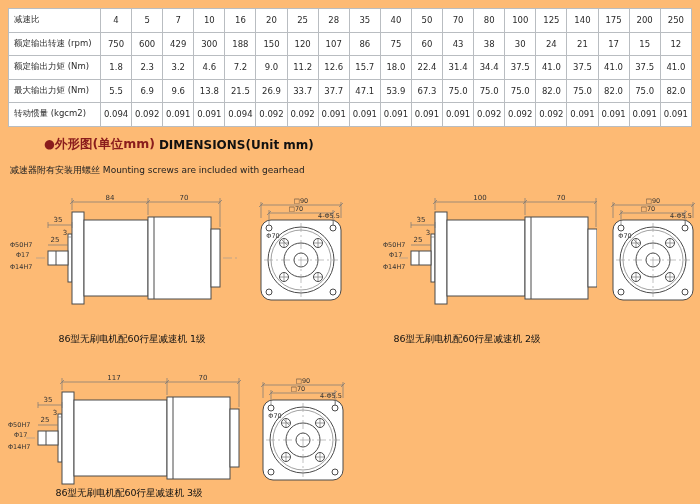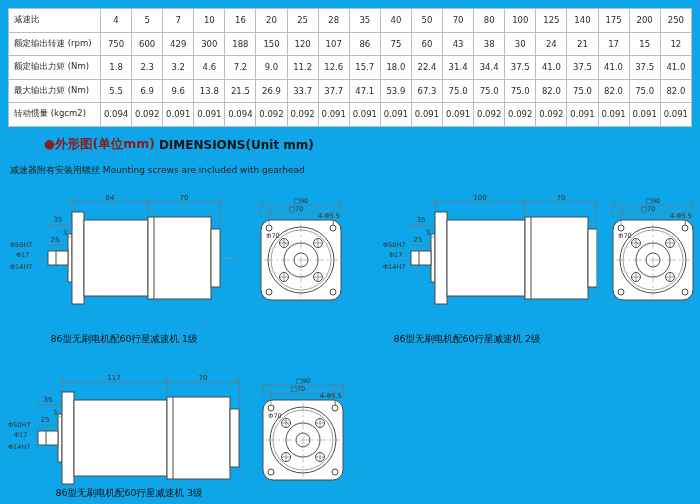--- a/index.html
+++ b/index.html
@@ -1,16 +1,16 @@
 <!DOCTYPE html>
 <html><head>
 <meta charset="utf-8">
 <style>
   html,body{margin:0;padding:0;background:#fff;}
-  .page{position:relative;width:700px;height:504px;background:#0ea5e9;overflow:hidden;
+  .page{position:relative;width:700px;height:504px;background:#fdba74;overflow:hidden;
         font-family:"DejaVu Sans","Liberation Sans",sans-serif;}
 
   
   table.spec{position:absolute;left:8px;top:8px;width:684px;border-collapse:collapse;table-layout:fixed;}
   .spec col.c0{width:92px;}
   .spec th,.spec td{border:1px solid #b9bdc1;font-size:8.5px;font-weight:400;color:#2a2a2a;
         text-align:center;height:22.5px;padding:0;overflow:hidden;white-space:nowrap;background:#fff;}
   .spec th{text-align:left;padding-left:5px;}
 
   
@@ -223,21 +223,21 @@
       <line class="d" x1="23" y1="17" x2="87" y2="17"></line>
       <path class="d" d="M21,19l4,-4M85,19l4,-4"></path>
       <text class="tm" x="50" y="15">□70</text>
       <text class="tm" x="27" y="42">Φ70</text>
       <line class="d" x1="36" y1="44" x2="42" y2="50"></line>
       <text class="tl" x="72" y="22">4-Φ5.5</text>
       <line class="d" x1="88" y1="23.5" x2="87" y2="30"></line>
     </g>
   </svg>
 
-  <div class="caption" style="left:8px;top:333px;width:232px;">86型无刷电机配60行星减速机 1级</div>
+  <div class="caption" style="left:16px;top:333px;width:232px;">86型无刷电机配60行星减速机 1级</div>
 
   <svg class="dwg" style="left:383px;top:190px;" width="214" height="138" viewBox="0 0 214 138">
     <line class="cl" x1="16" y1="68" x2="213" y2="68"></line>
     <g>
       <rect class="s" x="48" y="44" width="4" height="48"></rect>
       <rect class="s" x="28" y="61" width="20" height="14"></rect>
       <line class="s" x1="36" y1="61" x2="36" y2="75"></line>
       <rect class="s" x="52" y="22" width="12" height="92"></rect>
       <rect class="s" x="64" y="30" width="78" height="76"></rect>
       <rect class="s" x="142" y="27" width="63" height="82"></rect>

